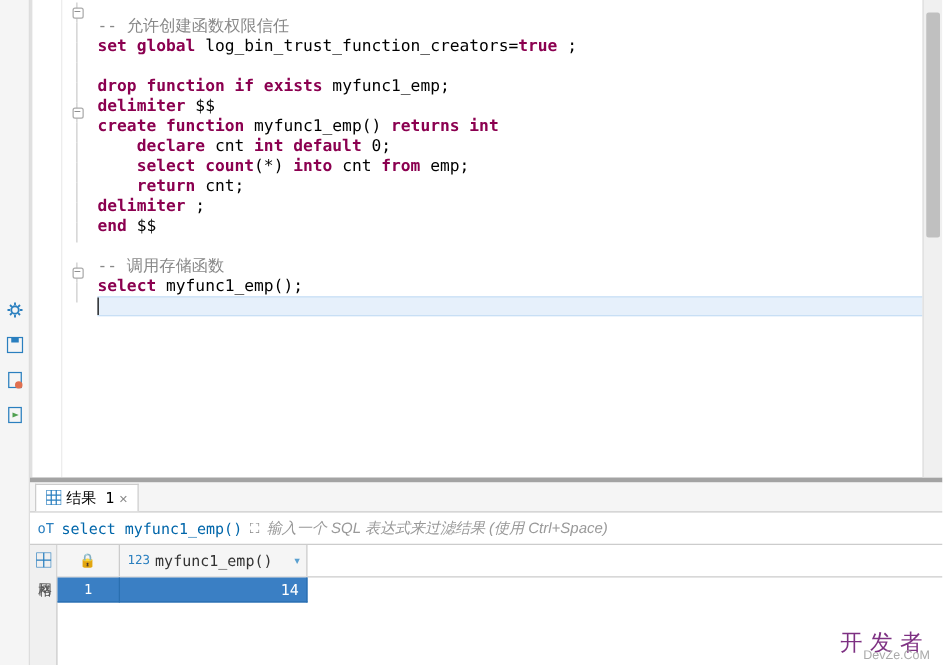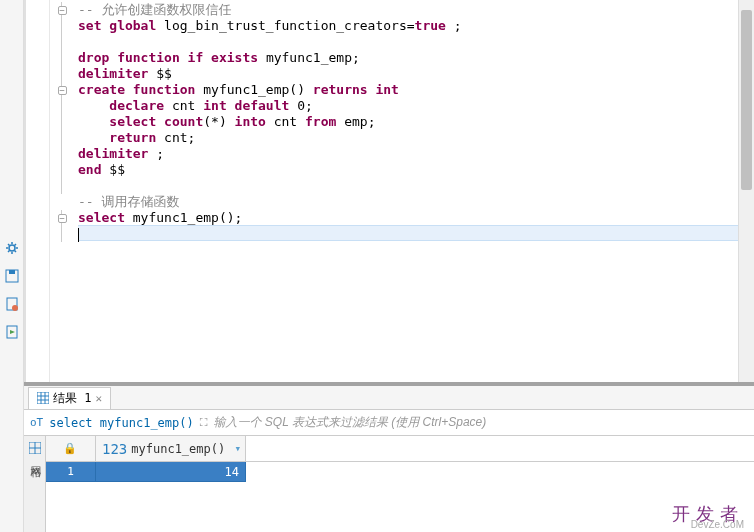--- a/index.html
+++ b/index.html
@@ -9,21 +9,21 @@
 .vbar-icon { width: 16px; height: 16px; display: flex; align-items: center; justify-content: center; cursor: pointer; }
 .main { flex: 1; display: flex; flex-direction: column; }
 .editor-wrap { flex: 1; display: flex; overflow: hidden; background: #fff; border-left: 2px solid #e0e0e0; }
 .ruler { width: 24px; background: #fff; border-right: 1px solid #e8e8e8; display: flex; flex-direction: column; align-items: center; padding-top: 2px; }
 .fold-region { width: 24px; background: #fff; display: flex; flex-direction: column; padding-top: 2px; }
 .fold-mark { height: 16px; display: flex; align-items: center; justify-content: center; font-size: 11px; color: #888; cursor: pointer; position: relative; }
 .fold-mark::before { content: ''; position: absolute; left: 11px; top: 0; bottom: 0; border-left: 1px solid #ccc; }
 .fold-mark span { background: #fff; z-index: 1; border: 1px solid #aaa; width: 9px; height: 9px; line-height: 7px; text-align: center; font-size: 9px; border-radius: 2px; }
 .fold-line { height: 16px; position: relative; }
 .fold-line::before { content: ''; position: absolute; left: 11px; top: 0; bottom: 0; border-left: 1px solid #ccc; }
-.code-area { flex: 1; padding: 2px 0 2px 4px; font-family: Consolas, monospace; font-size: 13px; line-height: 16px; position: relative; }
+.code-area { flex: 1; padding: 14px 0 2px 4px; font-family: Consolas, monospace; font-size: 13px; line-height: 16px; position: relative; }
 .code-line { height: 16px; white-space: pre; }
 .code-line.current { background: #e6f0fb; border-top: 1px solid #c8dff5; border-bottom: 1px solid #c8dff5; margin-top: -1px; }
 .kw { color: #8b0050; font-weight: bold; }
 .str-cn { color: #888; }
 .num { color: #000; }
 .ident { color: #000; }
 .bool { color: #8b0050; font-weight: bold; }
 .comment-dash { color: #888; }
 .scrollbar-v { width: 16px; background: #f0f0f0; border-left: 1px solid #ddd; position: relative; }
 .scrollbar-thumb { position: absolute; left: 2px; right: 2px; top: 10px; height: 180px; background: #c0c0c0; border-radius: 2px; }
@@ -35,21 +35,21 @@
 .sql-text { color: #0066aa; font-family: Consolas, monospace; }
 .filter-hint { color: #999; font-style: italic; font-family: "Microsoft YaHei", sans-serif; }
 .results-body { flex: 1; display: flex; }
 .results-vtab { width: 22px; background: #f0f0f0; border-right: 1px solid #ccc; display: flex; flex-direction: column; align-items: center; justify-content: flex-start; padding-top: 6px; }
 .vtab-text { writing-mode: vertical-rl; font-size: 11px; color: #555; margin-top: 4px; }
 .results-grid { flex: 1; display: flex; flex-direction: column; }
 .grid-header { display: flex; height: 26px; border-bottom: 1px solid #ccc; }
 .grid-rowhead { width: 50px; background: #f5f5f5; border-right: 1px solid #ccc; display: flex; align-items: center; justify-content: center; }
 .lock-icon { color: #d9a000; font-size: 11px; }
 .grid-colhead { width: 150px; background: #f5f5f5; border-right: 1px solid #ccc; display: flex; align-items: center; padding: 0 6px; gap: 4px; font-size: 12px; color: #333; position: relative; }
-.col-type { color: #2a7fbf; font-size: 14px; }
+.col-type { color: #2a7fbf; font-size: 10px; }
 .col-filter { position: absolute; right: 4px; color: #5aa0d0; font-size: 11px; }
 .grid-row { display: flex; height: 20px; }
 .grid-cell-rownum { width: 50px; background: #3a7fc4; color: #fff; border-right: 1px solid #2a6fb0; border-bottom: 1px solid #2a6fb0; display: flex; align-items: center; justify-content: center; font-size: 11px; }
 .grid-cell-val { width: 150px; background: #3a7fc4; color: #fff; border-right: 1px solid #2a6fb0; border-bottom: 1px solid #2a6fb0; display: flex; align-items: center; justify-content: flex-end; padding: 0 6px; font-size: 12px; }
 .watermark { position: absolute; bottom: 6px; right: 10px; font-size: 18px; color: #701a75; font-family: "Microsoft YaHei", sans-serif; letter-spacing: 6px; opacity: 0.9; pointer-events: none; }
 .watermark-sub { position: absolute; bottom: 2px; right: 10px; font-size: 10px; color: #aaa; font-family: Arial, sans-serif; pointer-events: none; }
 .tab-icon { width: 12px; height: 12px; }
 .cursor-caret { display: inline-block; width: 1px; height: 14px; background: #000; vertical-align: middle; }
 </style>
 </head>

